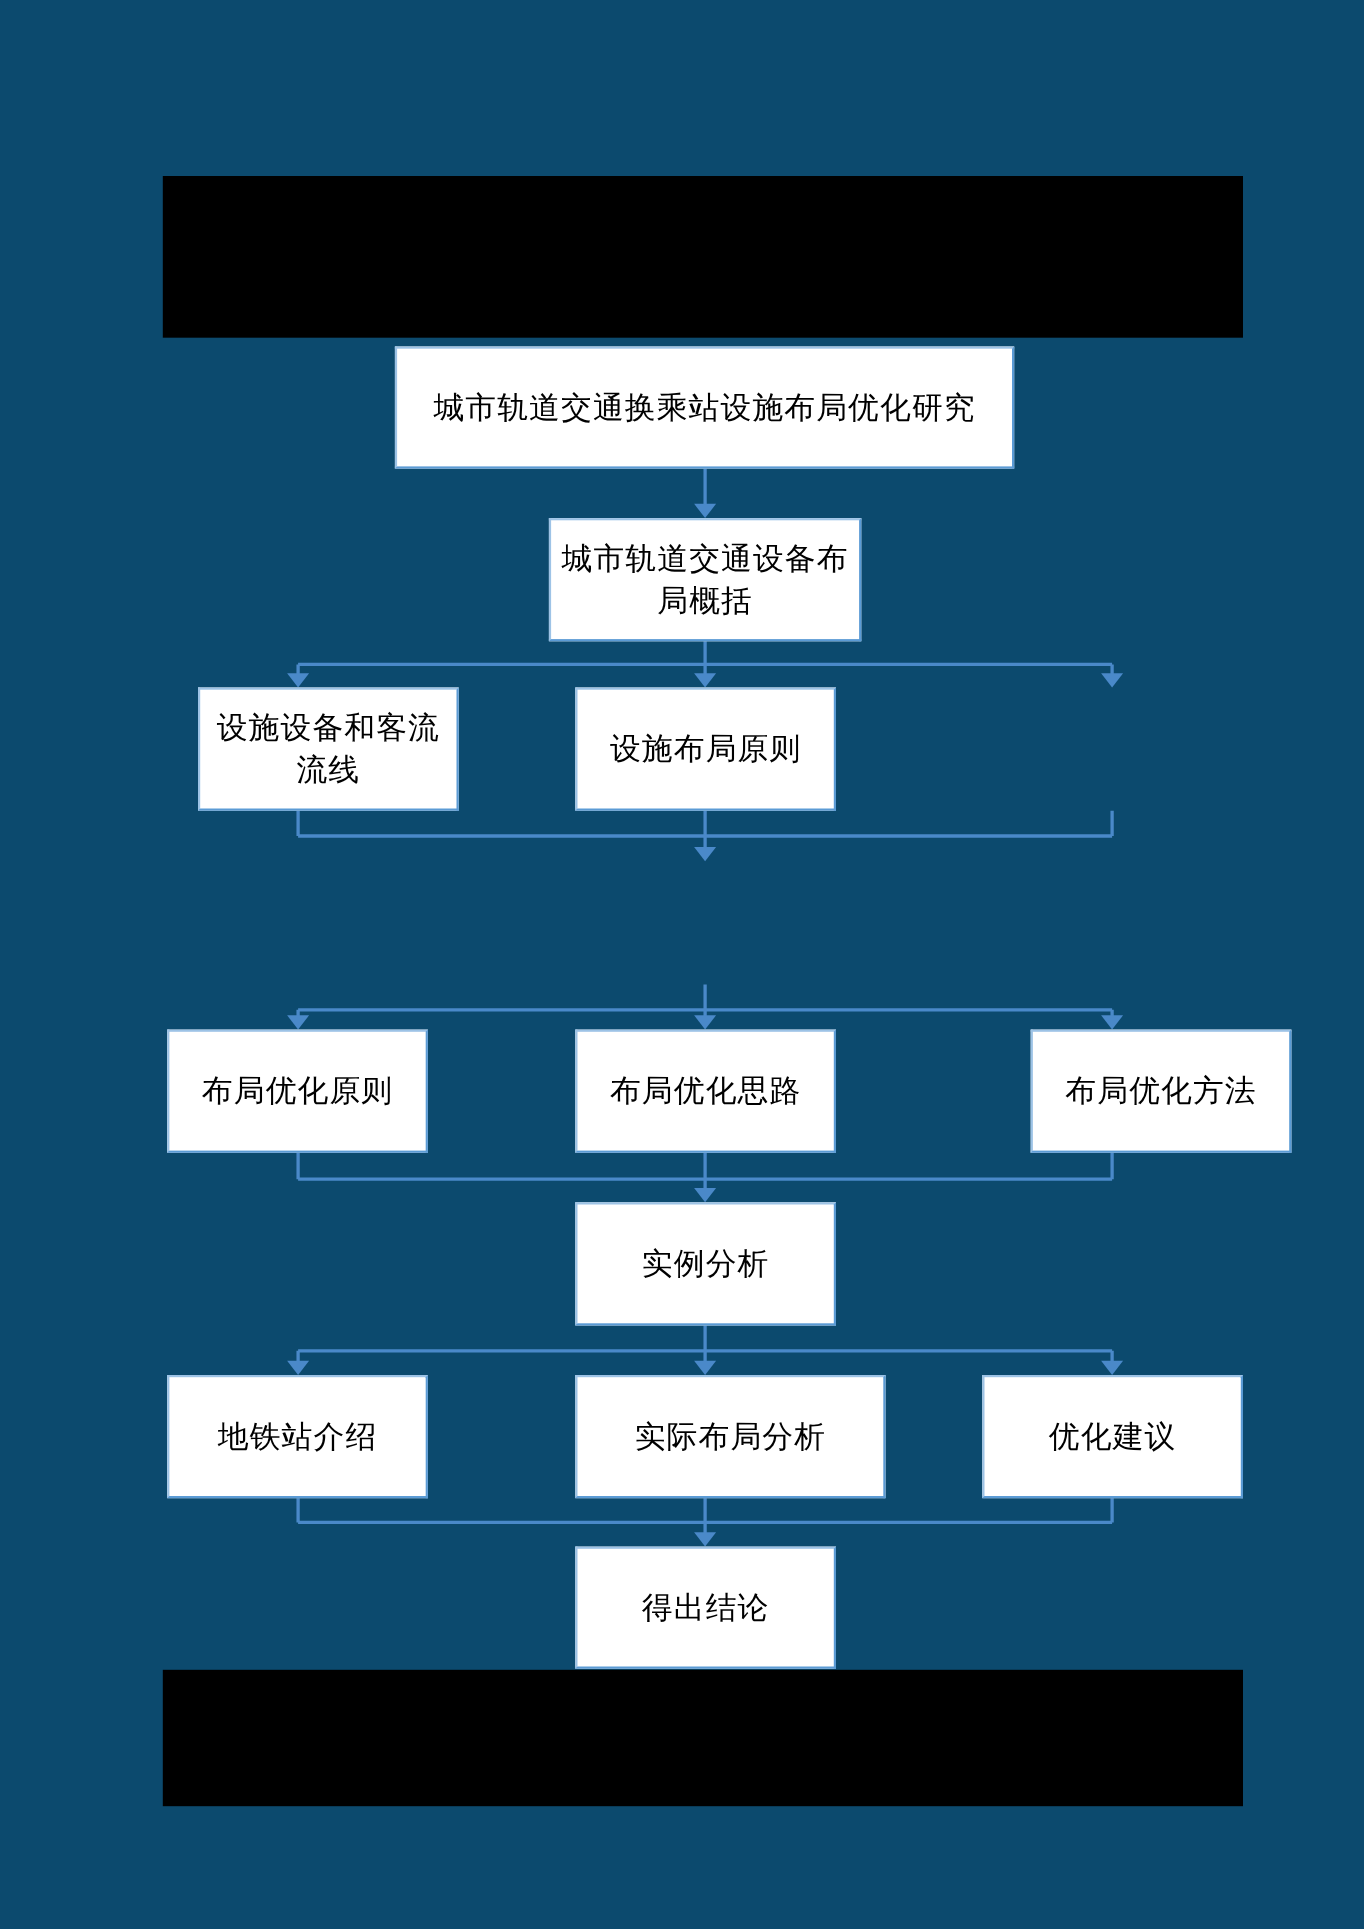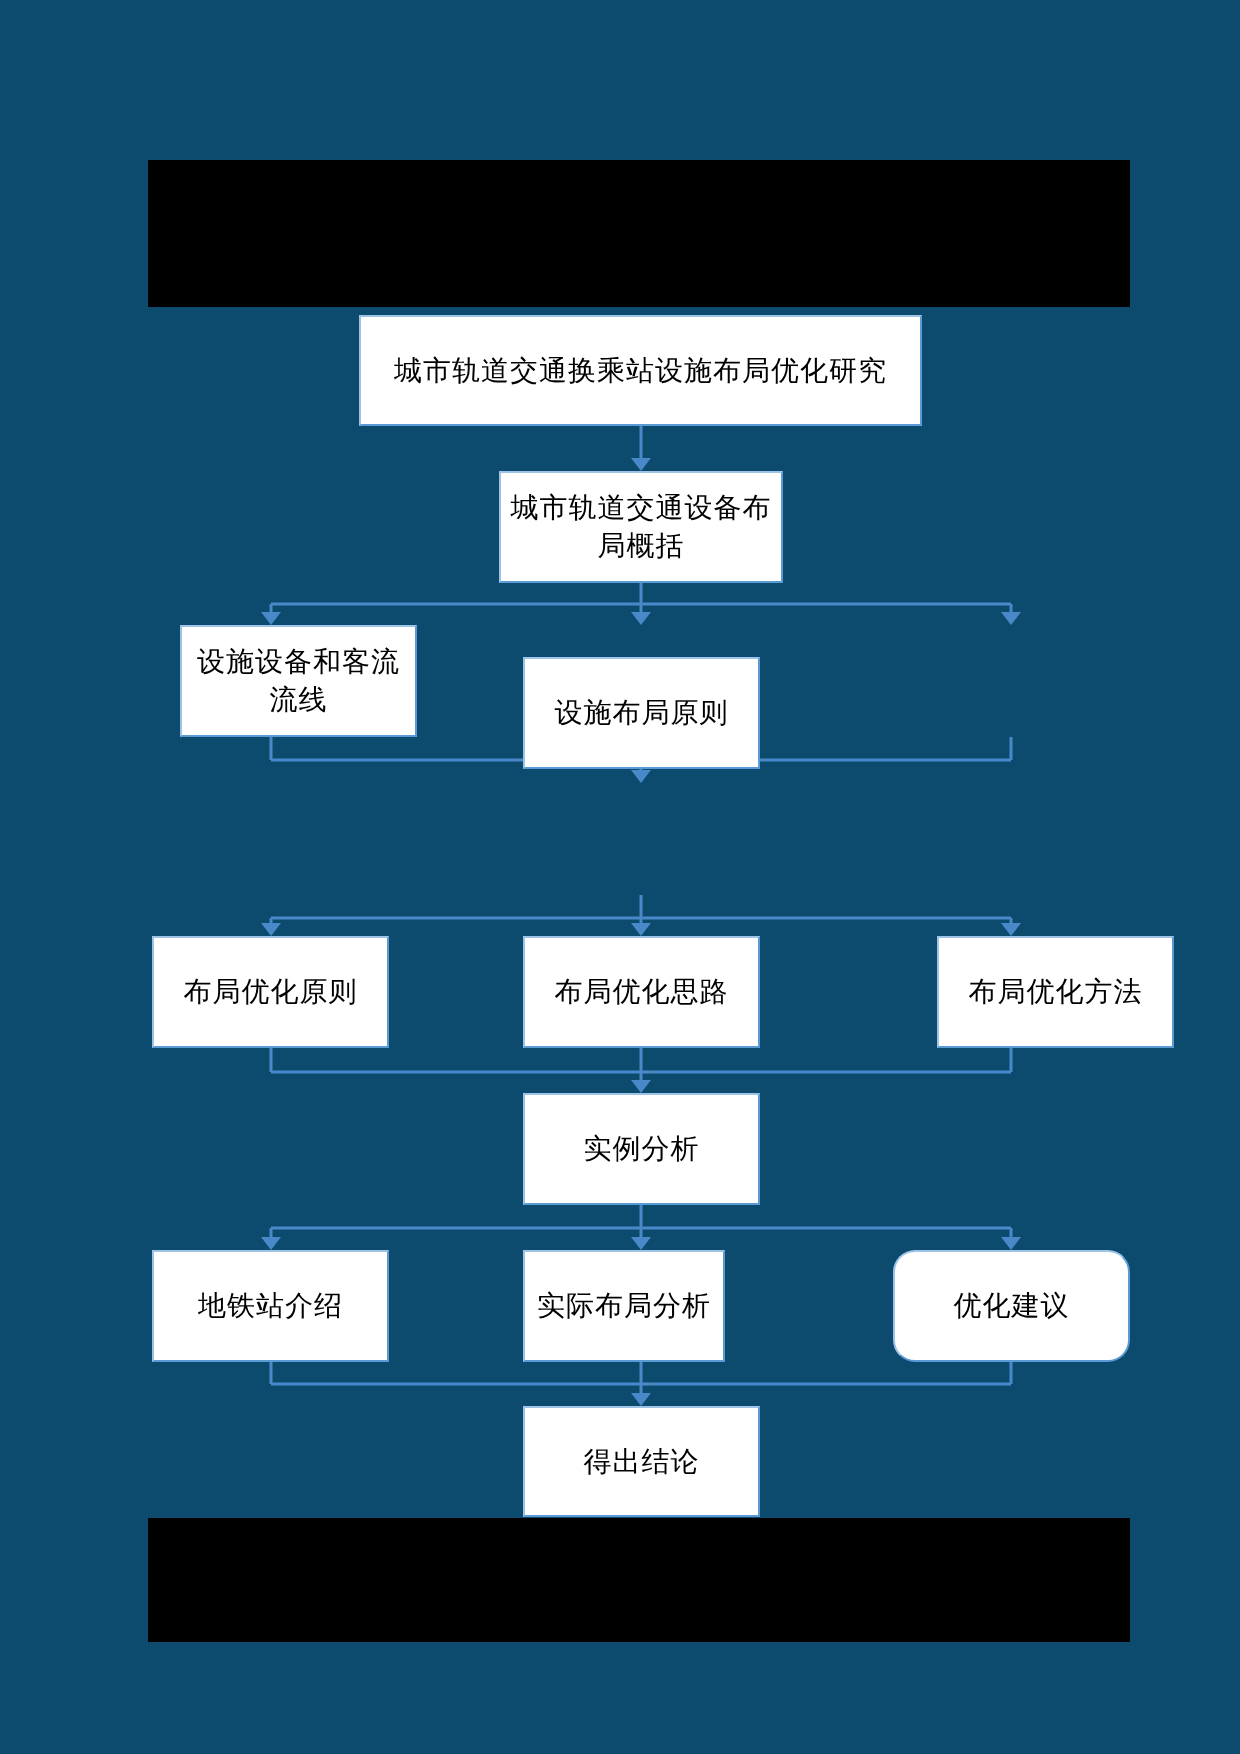--- a/index.html
+++ b/index.html
@@ -27,30 +27,30 @@
     border-right-color:var(--border-dark);
     border-bottom-color:var(--border-dark);
     display:flex;align-items:center;justify-content:center;
     text-align:center;color:var(--text);
     font-size:28px;line-height:38px;letter-spacing:1px;
     white-space:pre-line;
   }
   .n-title{left:359px;top:315px;width:563px;height:111px;border-color:var(--border-dark);border-top-color:var(--border-light);border-left-color:var(--border-light);}
   .n-overview{left:499px;top:471px;width:284px;height:112px;}
   .n-r1l{left:152px;top:625px;width:237px;height:112px;margin-left:28px;}
-  .n-r1m{left:523px;top:625px;width:237px;height:112px;margin-top:32px;}
+  .n-r1m{left:523px;top:625px;width:237px;height:112px;}
   .n-r1r{left:893px;top:625px;width:237px;height:112px;}
   .n-transfer{left:523px;top:783px;width:237px;height:112px;}
   .n-r2l{left:152px;top:936px;width:237px;height:112px;}
   .n-r2m{left:523px;top:936px;width:237px;height:112px;}
   .n-r2r{left:937px;top:936px;width:237px;height:112px;}
   .n-case{left:523px;top:1093px;width:237px;height:112px;}
   .n-r3l{left:152px;top:1250px;width:237px;height:112px;}
-  .n-r3m{left:523px;top:1250px;width:202px;height:112px;}
-  .n-r3r{left:893px;top:1250px;width:237px;height:112px;border-radius:22px;}
+  .n-r3m{left:523px;top:1250px;width:282px;height:112px;}
+  .n-r3r{left:893px;top:1250px;width:237px;height:112px;}
   .n-conclusion{left:523px;top:1406px;width:237px;height:111px;}
 </style>
 </head>
 <body>
 
 <div class="canvas">
 
   <div class="bar bar-top"></div>
   <div class="bar bar-bottom"></div>
 

